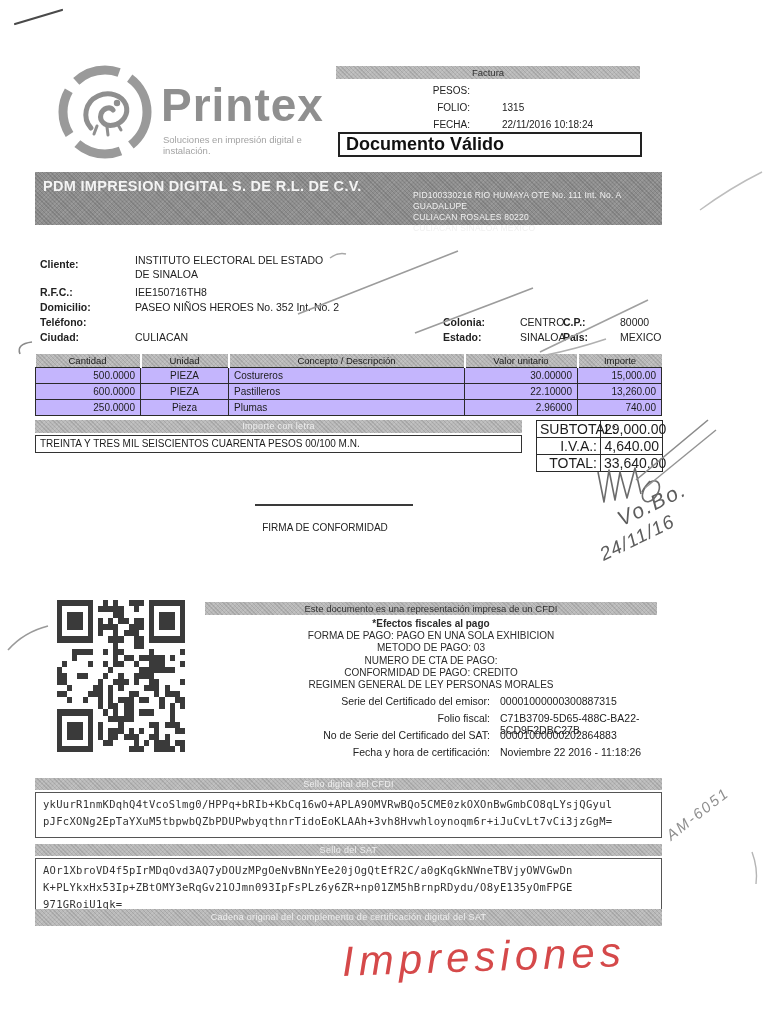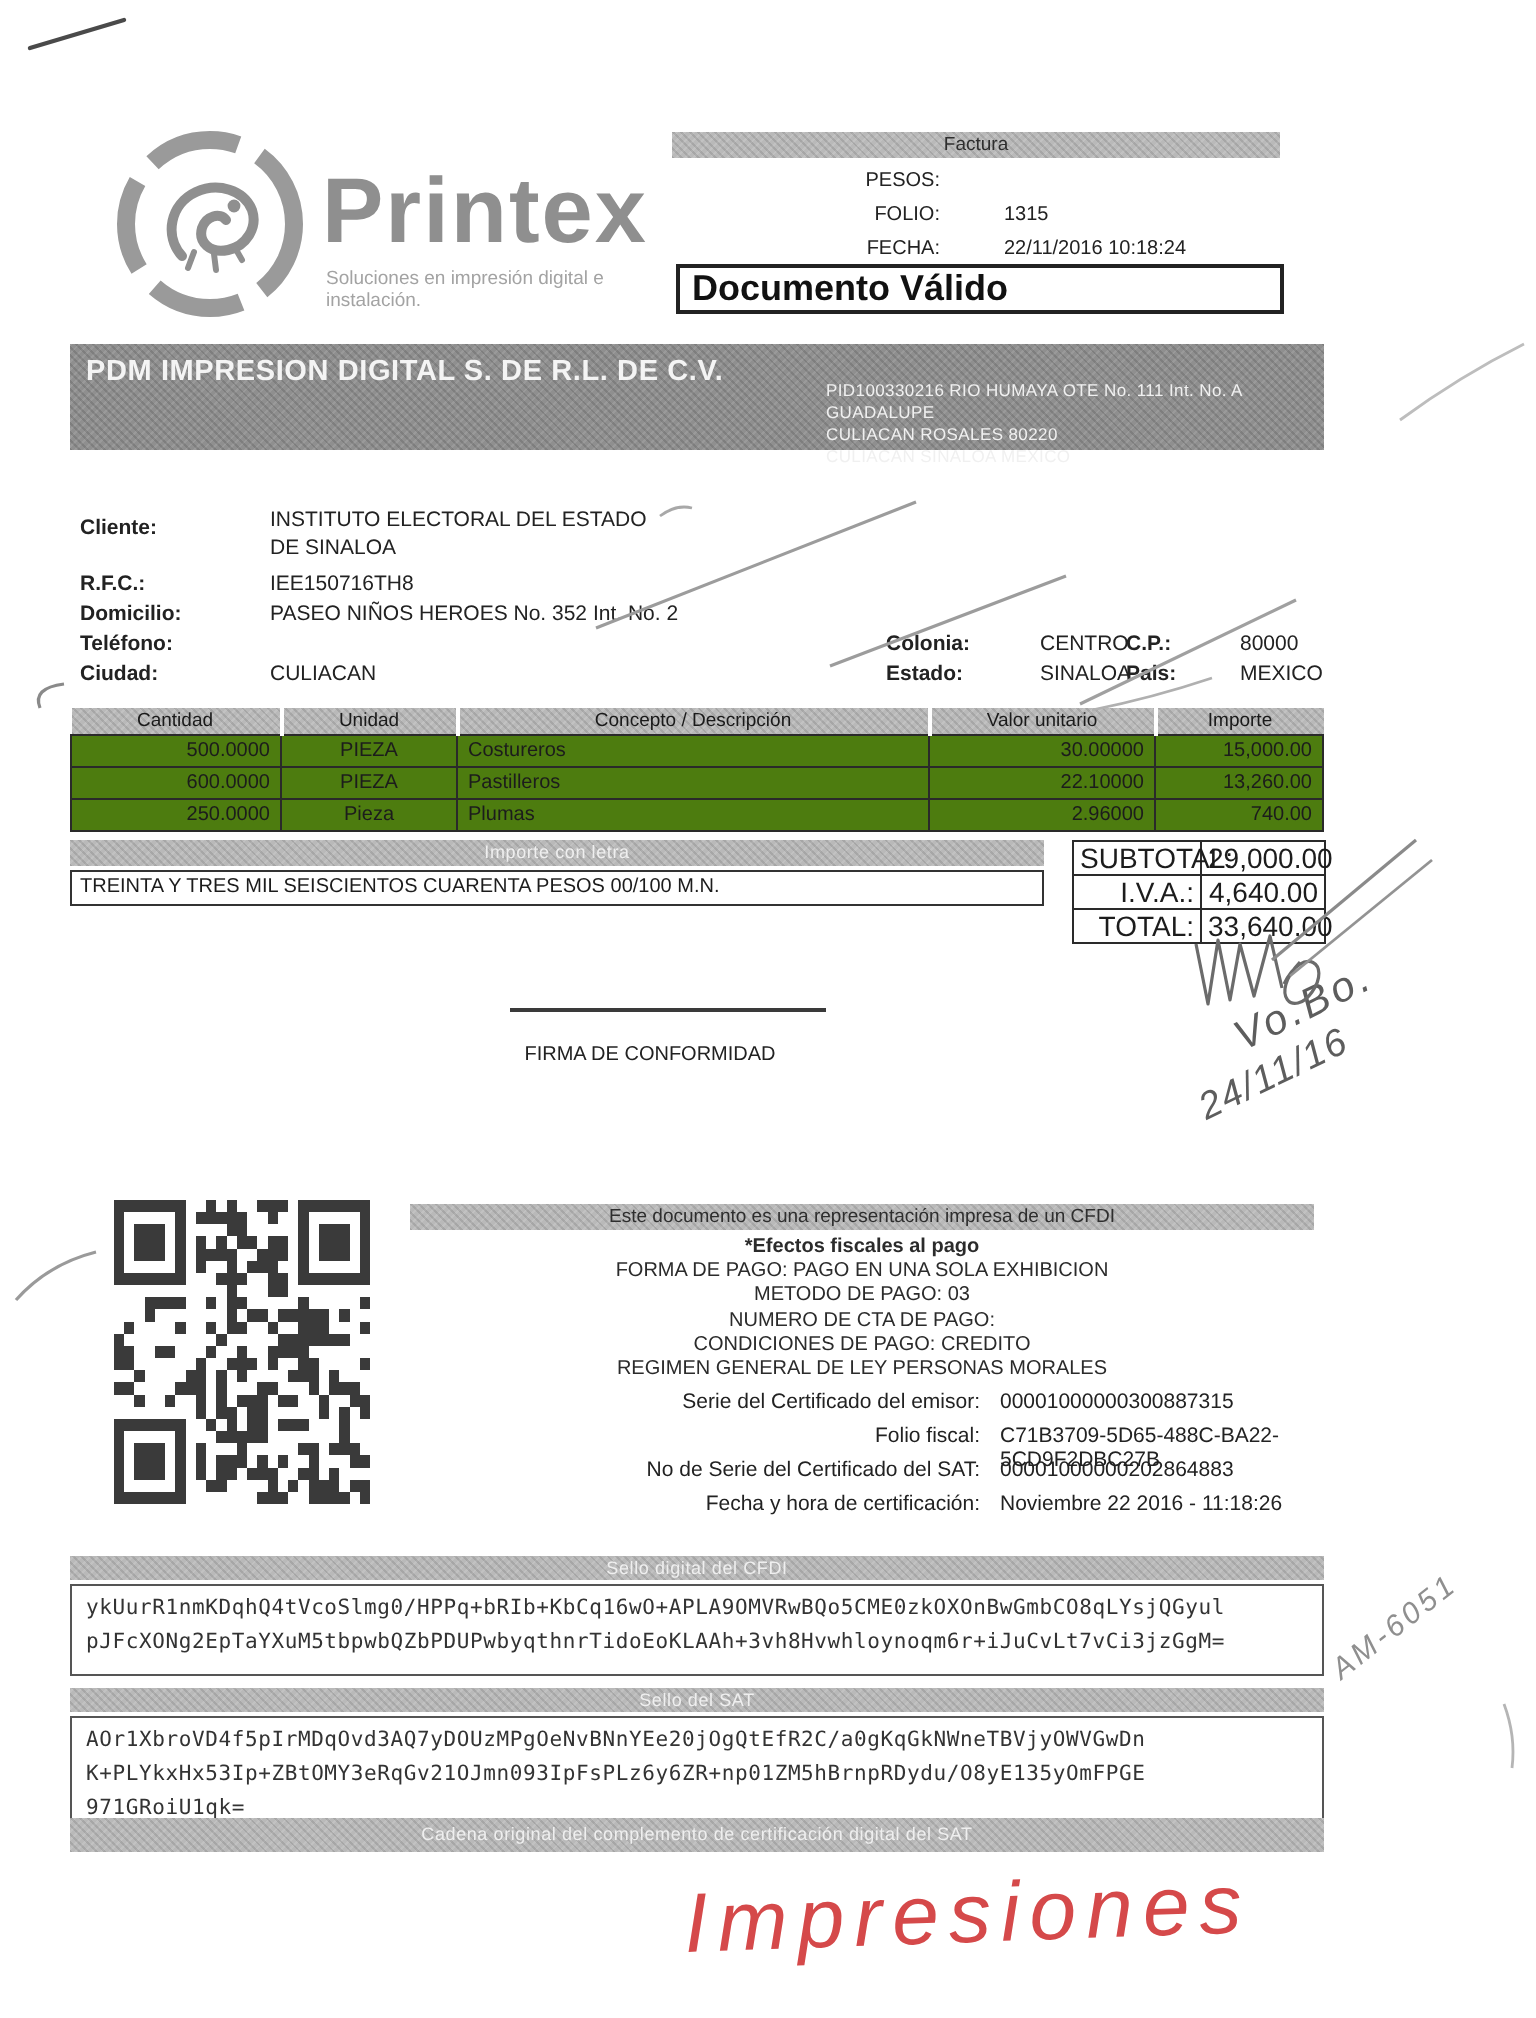--- a/index.html
+++ b/index.html
@@ -25,21 +25,21 @@
   
   #issuer-name{font-size:14.5px;font-weight:bold;color:#f4f4f4;line-height:19px;letter-spacing:.3px;}
   #issuer-addr{font-size:8.5px;color:#f0f0f0;line-height:11px;letter-spacing:.2px;}
   
   .c-label{position:absolute;font-size:10.5px;font-weight:bold;color:#222;}
   .c-value{position:absolute;font-size:10.5px;color:#222;}
   
   #items-table table{border-collapse:collapse;table-layout:fixed;width:626px;}
   #items-table th{font-size:9.5px;font-weight:normal;color:#1a1a1a;height:13px;padding:0;border-left:2px solid #fff;overflow:hidden;}
   #items-table th:first-child{border-left:none;}
-  #items-table td{border:1px solid #2a2a2a;font-size:10px;height:15px;padding:0 5px;background:#4d7c0f;overflow:hidden;}
+  #items-table td{border:1px solid #2a2a2a;font-size:10px;height:15px;padding:0 5px;background:#c4b5fd;overflow:hidden;}
   .al-r{text-align:right;} .al-c{text-align:center;} .al-l{text-align:left;}
   
   #letra-box{border:1.5px solid #333;font-size:10px;line-height:16px;padding-left:4px;}
   #totals table{border-collapse:collapse;table-layout:fixed;width:126px;}
   #totals td{border:1px solid #2a2a2a;font-size:14px;height:14px;padding:0 3px;text-align:right;background:#fff;}
   
   .cfdi-line{font-size:10px;line-height:12.2px;text-align:center;color:#2b2b2b;}
   
   .cert-row{position:absolute;width:430px;font-size:10.5px;color:#222;}
   .cert-label{position:absolute;left:0;width:258px;text-align:right;}
@@ -193,21 +193,21 @@
 
   <div class="abs" id="firma-line" style="left:255px;top:504px;width:158px;height:2px;"></div>
   <div class="abs" id="firma-label" style="left:240px;top:522px;width:170px;">FIRMA DE CONFORMIDAD</div>
 
   <div class="abs" style="left:205px;top:602px;width:452px;">
     <div class="ht bar" style="height:13px;">Este documento es una representación impresa de un CFDI</div>
     <div class="cfdi-line" style="margin-top:3px;font-weight:bold;">*Efectos fiscales al pago</div>
     <div class="cfdi-line">FORMA DE PAGO: PAGO EN UNA SOLA EXHIBICION</div>
     <div class="cfdi-line">METODO DE PAGO: 03</div>
     <div class="cfdi-line">NUMERO DE CTA DE PAGO:</div>
-    <div class="cfdi-line">CONDICIONES DE PAGO: CREDITO</div>
+    <div class="cfdi-line">CONFORMIDAD DE PAGO: CREDITO</div>
     <div class="cfdi-line">REGIMEN GENERAL DE LEY PERSONAS MORALES</div>
   </div>
 
   <svg class="abs" style="left:57px;top:600px;" width="128" height="152" viewBox="0 0 25 25" preserveAspectRatio="none" shape-rendering="crispEdges" id="qr-svg">
       <rect x="9" y="0" width="1" height="1" fill="#3a3a3a"></rect>
       <rect x="11" y="0" width="1" height="1" fill="#3a3a3a"></rect>
       <rect x="14" y="0" width="1" height="1" fill="#3a3a3a"></rect>
       <rect x="15" y="0" width="1" height="1" fill="#3a3a3a"></rect>
       <rect x="16" y="0" width="1" height="1" fill="#3a3a3a"></rect>
       <rect x="8" y="1" width="1" height="1" fill="#3a3a3a"></rect>

